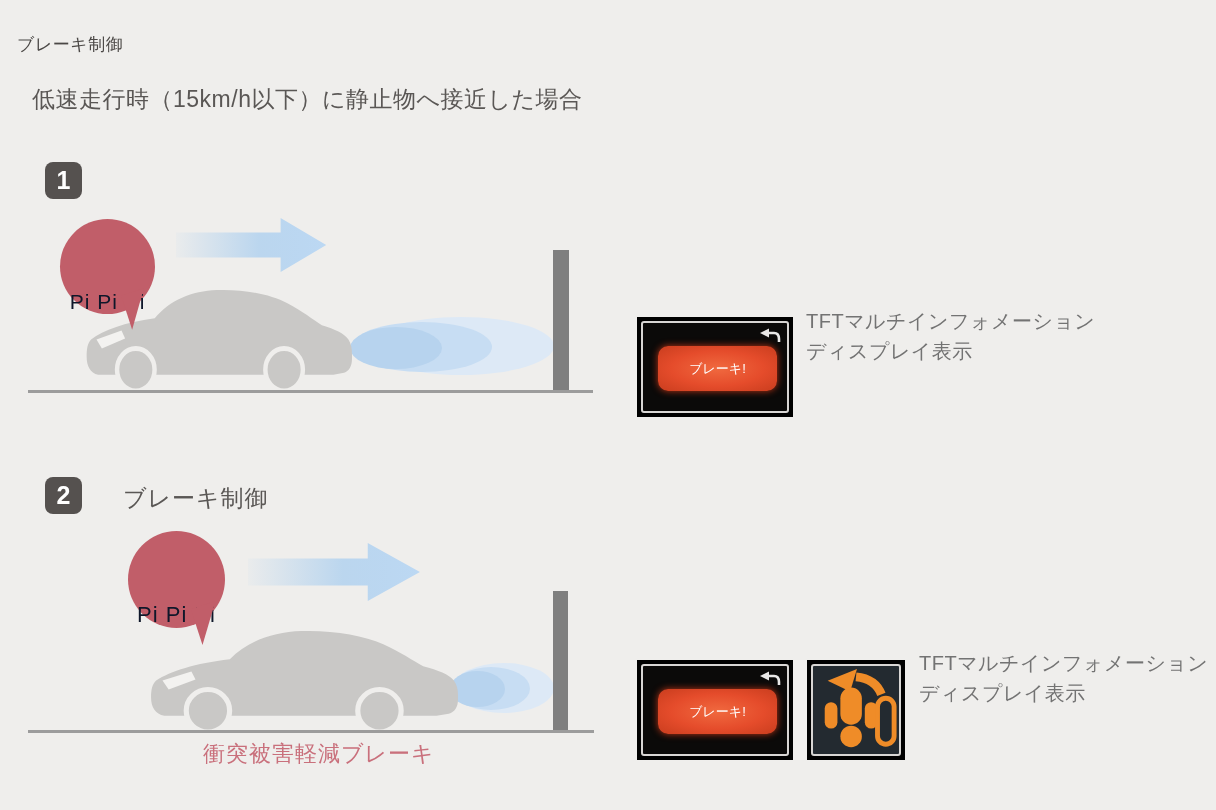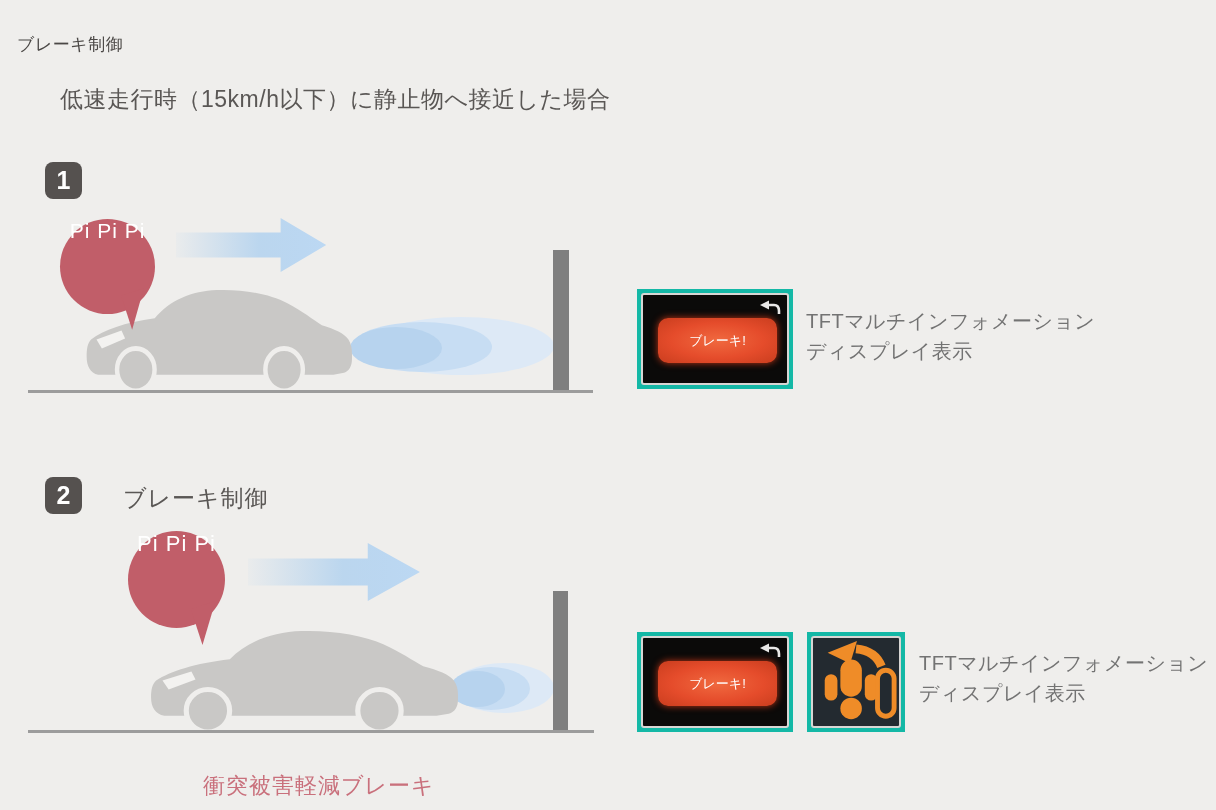--- a/index.html
+++ b/index.html
@@ -10,50 +10,50 @@
   .canvas {
     position:relative; width:1216px; height:810px;
     background:#efeeec; overflow:hidden;
   }
   .abs { position:absolute; }
 
   .page-title {
     left:17px; top:33px; font-size:17px; color:#4b4846; letter-spacing:0.5px;
   }
   .subtitle {
-    left:32px; top:84px; font-size:23px; color:#5a5755; letter-spacing:0.5px;margin-left:28px;
+    left:32px; top:84px; font-size:23px; color:#5a5755; letter-spacing:0.5px;
   }
 
   .step-badge {
     width:37px; height:37px; background:#55514f; border-radius:8px;
     color:#ffffff; font-size:25px; font-weight:bold;
     display:flex; align-items:center; justify-content:center;
   }
   .step-heading {
     font-size:23px; color:#5a5755; letter-spacing:1px;
   }
 
   .bubble {
-    border-radius:50%; background:#c15e69; color:#ffffff;
-    display:flex; align-items:flex-start; justify-content:center;
+    border-radius:50%; background:#c15e69; color:#0f172a;
+    display:flex; align-items:flex-end; justify-content:center;
     letter-spacing:1px; z-index:3;
   }
   .bubble-tail {
     width:0; height:0; z-index:3;
   }
 
   .arrow-svg, .car-svg { display:block; }
 
   .wave { border-radius:50%; }
 
   .pole { background:#7f7f7f; }
   .ground { background:#9c9c9c; }
 
   .tft {
-    background:#14b8a6; padding:4px;
+    background:#000000; padding:4px;margin-top:28px;
   }
   .tft-inner {
     position:relative; width:100%; height:100%;
     background:#0b0a09; border:2px solid #d8d6d4; border-radius:3px;
   }
   .tft-alert {
     position:absolute; left:15px; right:10px; top:23px; bottom:20px;
     border-radius:10px;
     background:radial-gradient(ellipse at center, #f0693f 0%, #e54c2b 55%, #c93d1e 100%);
     box-shadow:0 0 7px rgba(220,60,25,0.85);
@@ -66,21 +66,21 @@
     position:relative; width:100%; height:100%;
     background:#232a30; border:2px solid #d8d6d4; border-radius:3px;
     display:flex; align-items:center; justify-content:center;
   }
 
   .tft-label {
     font-size:20px; line-height:30px; color:#737373; letter-spacing:0.5px;
   }
 
   .caption {
-    font-size:22px; color:#c9707c; letter-spacing:1px;margin-top:32px;
+    font-size:22px; color:#c9707c; letter-spacing:1px;
   }
 </style>
 </head>
 <body>
 
 <div class="canvas">
 
   <div class="abs page-title">ブレーキ制御</div>
   <div class="abs subtitle">低速走行時（15km/h以下）に静止物へ接近した場合</div>
 

